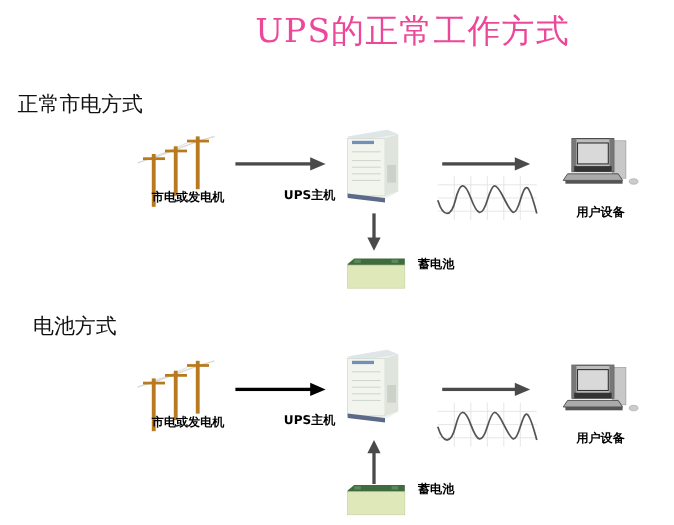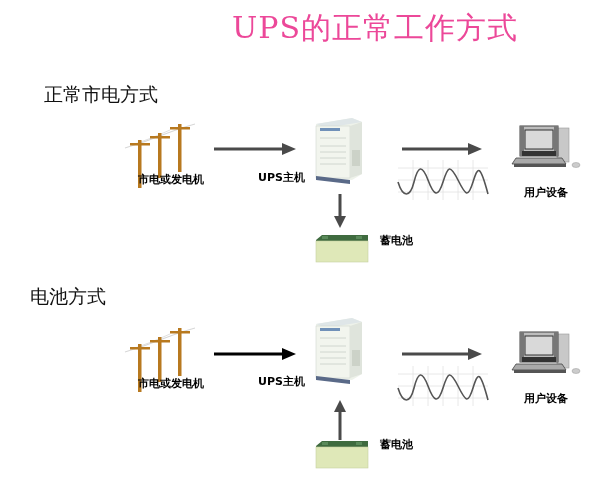--- a/index.html
+++ b/index.html
@@ -12,21 +12,21 @@
                      font-family: "DejaVu Serif", "Liberation Serif", serif; }
     .label { font-size: 11px; font-weight: bold; color: #000; white-space: nowrap;
              font-family: "DejaVu Sans", "Liberation Sans", sans-serif; text-align: right; }
     svg { position: absolute; overflow: visible; }
   </style>
 </head>
 <body>
 
 <div class="abs title">UPS的正常工作方式</div>
 
-<div class="abs section-title" style="left:44px; top:82px;font-family:Liberation Mono, monospace;">正常市电方式</div>
+<div class="abs section-title" style="left:16px; top:82px;font-family:Liberation Mono, monospace;">正常市电方式</div>
 
 <svg style="left:125px; top:118px;" width="75" height="70" viewBox="0 0 75 70">
   <path d="M0 30 Q20 24 40 16 Q55 10 70 6" stroke="#d8d8d8" stroke-width="1.2" fill="none"></path>
   <path d="M10 26 Q28 20 45 12" stroke="#e0e0e0" stroke-width="1" fill="none"></path>
   <rect x="13" y="22" width="3.5" height="48" fill="#b8791f"></rect>
   <rect x="5" y="25" width="20" height="2.5" fill="#b8791f"></rect>
   <rect x="33" y="15" width="3.5" height="45" fill="#b8791f"></rect>
   <rect x="25" y="18" width="20" height="2.5" fill="#b8791f"></rect>
   <rect x="53" y="6" width="3.5" height="48" fill="#b8791f"></rect>
   <rect x="45" y="9" width="20" height="2.5" fill="#b8791f"></rect>

